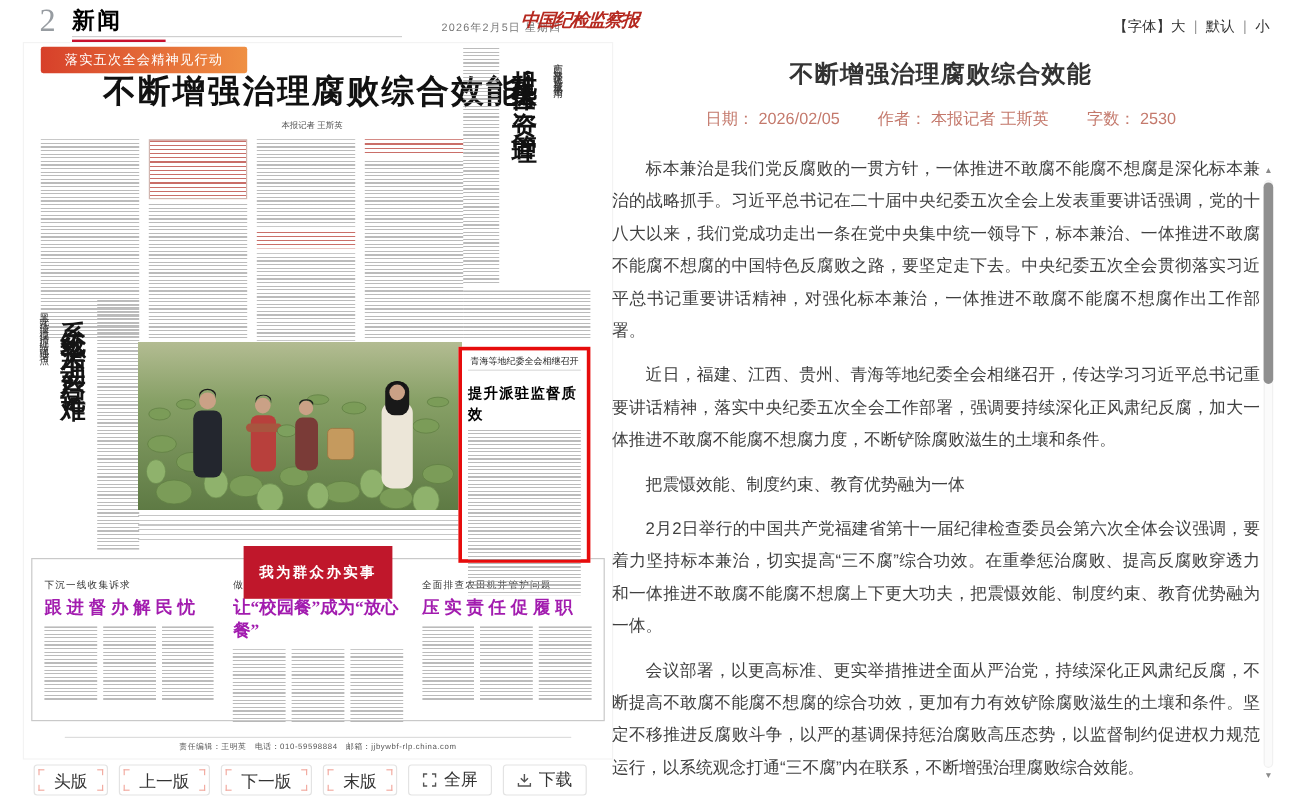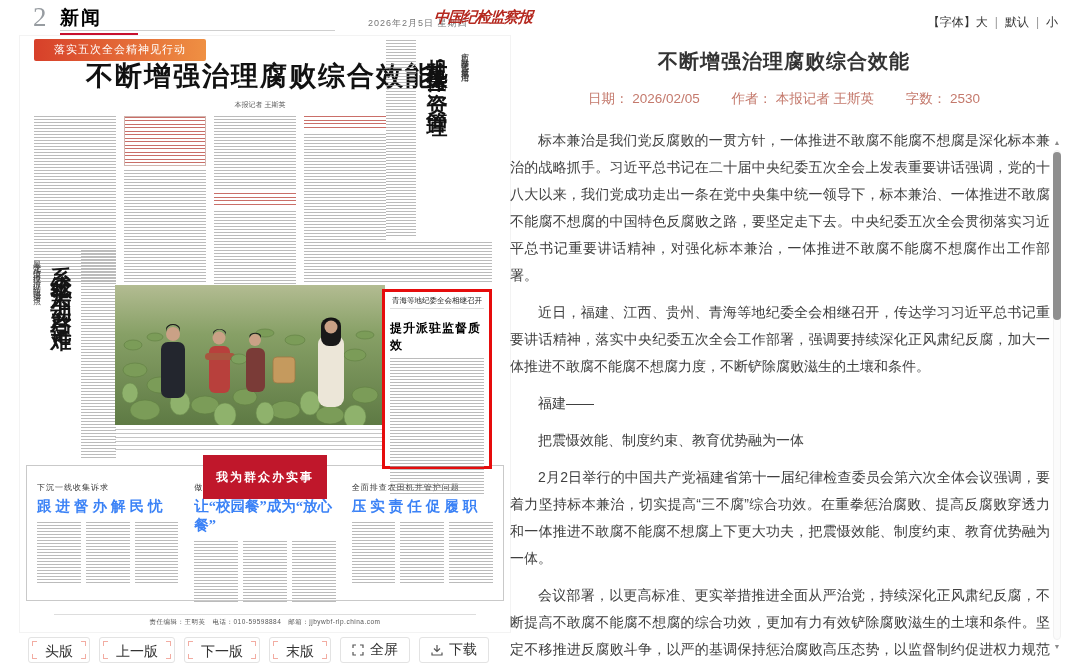--- a/index.html
+++ b/index.html
@@ -60,21 +60,21 @@
   #hl-headline{font:700 12px "Liberation Serif","DejaVu Serif",serif;text-align:left;color:#000;
                letter-spacing:1px;margin:11px 0 4px;}
   #hl-fill{height:138px;}
 
   #np-banner{position:absolute;left:50%;top:419px;transform:translateX(-50%);background:#c0172b;color:#fff;
              font:700 12px/1 "Liberation Serif","DejaVu Serif",serif;padding:16px 13px;letter-spacing:2px;z-index:2;}
   #bbox{position:absolute;left:6px;top:429px;width:478px;height:136px;border:1px solid #c9c9c9;
         box-sizing:border-box;display:flex;padding:16px 10px 8px;gap:16px;}
   .barticle{flex:1;}
   .b-kicker{font-size:8px;color:#333;letter-spacing:1px;}
-  .b-headline{font:700 14.5px "Liberation Serif","DejaVu Serif",serif;color:#3b82f6;margin:4px 0 6px;cursor:pointer;}
+  .b-headline{font:700 14.5px "Liberation Serif","DejaVu Serif",serif;color:#a21caf;margin:4px 0 6px;cursor:pointer;}
   .b-headline.sp{letter-spacing:4px;}
   .b-cols{display:flex;gap:5px;height:62px;}
   .b-cols div{flex:1;}
 
   #np-footer{position:absolute;left:7%;top:578px;width:86%;border-top:1px solid #ddd;
              text-align:center;font-size:6.5px;color:#555;padding-top:3px;letter-spacing:.5px;}
 
   
   #toolbar{position:absolute;left:28px;top:637px;width:470px;display:flex;gap:9px;align-items:center;}
   .navbtn{position:relative;height:26px;line-height:26px;padding:0 16px;background:#fff;border:1px solid #e3e3e3;
@@ -279,21 +279,20 @@
 <div id="article">
   <div id="a-title">不断增强治理腐败综合效能</div>
   <div id="a-meta">
     <span class="mgroup"><span>日期：</span> <span>2026/02/05</span></span>
     <span class="mgroup"><span>作者：</span> <span>本报记者 王斯英</span></span>
     <span class="mgroup"><span>字数：</span> <span>2530</span></span>
   </div>
   <div id="a-body">
     <p>标本兼治是我们党反腐败的一贯方针，一体推进不敢腐不能腐不想腐是深化标本兼治的战略抓手。习近平总书记在二十届中央纪委五次全会上发表重要讲话强调，党的十八大以来，我们党成功走出一条在党中央集中统一领导下，标本兼治、一体推进不敢腐不能腐不想腐的中国特色反腐败之路，要坚定走下去。中央纪委五次全会贯彻落实习近平总书记重要讲话精神，对强化标本兼治，一体推进不敢腐不能腐不想腐作出工作部署。</p>
     <p>近日，福建、江西、贵州、青海等地纪委全会相继召开，传达学习习近平总书记重要讲话精神，落实中央纪委五次全会工作部署，强调要持续深化正风肃纪反腐，加大一体推进不敢腐不能腐不想腐力度，不断铲除腐败滋生的土壤和条件。</p>
-    <p>福建——</p>
     <p>把震慑效能、制度约束、教育优势融为一体</p>
     <p>2月2日举行的中国共产党福建省第十一届纪律检查委员会第六次全体会议强调，要着力坚持标本兼治，切实提高“三不腐”综合功效。在重拳惩治腐败、提高反腐败穿透力和一体推进不敢腐不能腐不想腐上下更大功夫，把震慑效能、制度约束、教育优势融为一体。</p>
     <p>会议部署，以更高标准、更实举措推进全面从严治党，持续深化正风肃纪反腐，不断提高不敢腐不能腐不想腐的综合功效，更加有力有效铲除腐败滋生的土壤和条件。坚定不移推进反腐败斗争，以严的基调保持惩治腐败高压态势，以监督制约促进权力规范运行，以系统观念打通“三不腐”内在联系，不断增强治理腐败综合效能。</p>
 
   </div>
 </div>
 
 <div id="scrollbar">
   <div id="sb-up" class="sb-arrow">▲</div>
   <div id="sb-track"></div>

